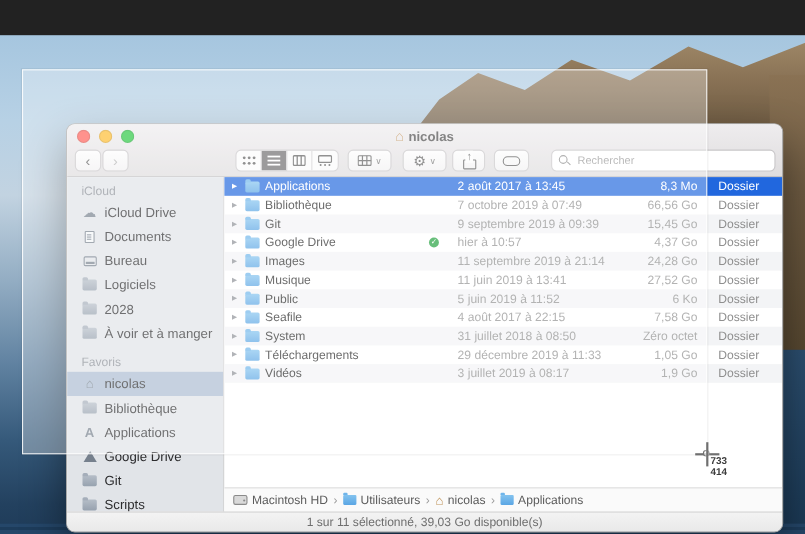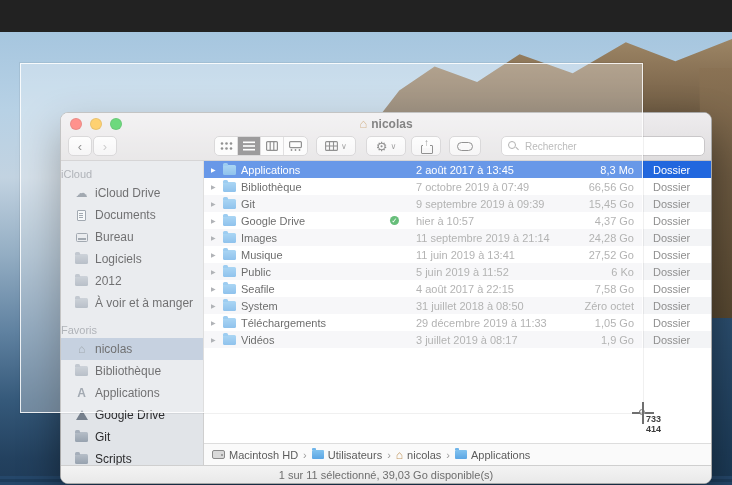--- a/index.html
+++ b/index.html
@@ -43,21 +43,21 @@
   .search{position:absolute;left:440px;top:3px;right:6px;height:20px;border:1px solid #c9c7c9;border-radius:5px;background:#fff;display:flex;align-items:center;padding:0 6px;}
   .mag{position:relative;width:11px;height:11px;margin-right:4px;flex:0 0 auto;}
   .mag::before{content:"";position:absolute;left:0;top:0;width:6px;height:6px;border:1.4px solid #8e8e8e;border-radius:50%;}
   .mag::after{content:"";position:absolute;left:7px;top:7px;width:4px;height:1.4px;background:#8e8e8e;transform:rotate(45deg);}
   .search input{border:none;outline:none;width:100%;font-size:10px;color:#333;background:transparent;}
   .search input::placeholder{color:#9b9b9b;}
   .vic{display:block;}
   
   .wbody{position:absolute;left:0;top:48px;width:100%;height:304px;display:flex;}
   .sidebar{width:145px;height:100%;background:#e1e4e8;border-right:1px solid #cfcfcf;padding-top:5px;overflow:hidden;}
-  .sec-label{height:16px;line-height:16px;font-size:11px;color:#8a8f97;}
+  .sec-label{height:16px;line-height:16px;padding-left:13px;font-size:11px;color:#8a8f97;}
   .sec-gap{height:8px;}
   .sb-item{height:22px;display:flex;align-items:center;gap:6px;padding-left:13px;font-size:12px;color:#2c2c2e;}
   .sb-item.selected{background:#abbcd1;}
   .sb-ic{width:15px;display:flex;justify-content:center;flex:0 0 auto;color:#76808d;font-size:12px;}
   .fold{width:13px;height:10px;background:linear-gradient(180deg,#83c3ef,#5ba6e4);border-radius:1.5px;position:relative;}
   .fold::before{content:"";position:absolute;left:0;top:-2px;width:5px;height:3px;background:#6fb5ea;border-radius:1.5px 1.5px 0 0;}
   .fold.gray{background:linear-gradient(180deg,#b6bec8,#97a2af);}
   .fold.gray::before{background:#a5aeba;}
   .doc-ic{width:9px;height:11px;border:1.2px solid #76808d;border-radius:1px;position:relative;background:#f4f6f8;}
   .doc-ic::after{content:"";position:absolute;left:1px;top:2px;width:4px;height:1px;background:#76808d;box-shadow:0 2px 0 #76808d,0 4px 0 #76808d;}
@@ -223,21 +223,21 @@
         <div class="sb-item">
             <span class="sb-ic">
               <span class="fold gray"></span>
             </span>
             <span>Logiciels</span>
           </div>
         <div class="sb-item">
             <span class="sb-ic">
               <span class="fold gray"></span>
             </span>
-            <span>2012</span>
+            <span>2028</span>
           </div>
         <div class="sb-item">
             <span class="sb-ic">
               <span class="fold gray"></span>
             </span>
             <span>À voir et à manger</span>
           </div>
         <div class="sec-gap"></div>
         <div class="sec-label">Favoris</div>
         <div class="sb-item selected">

